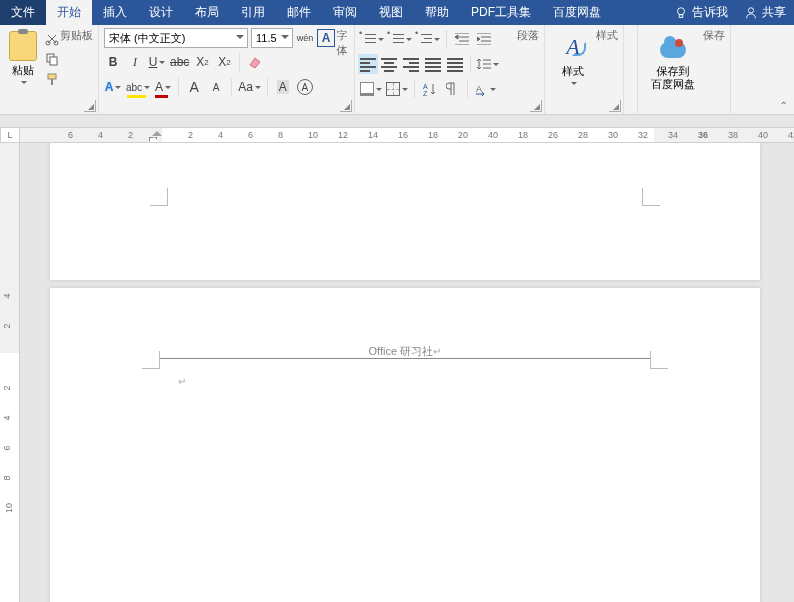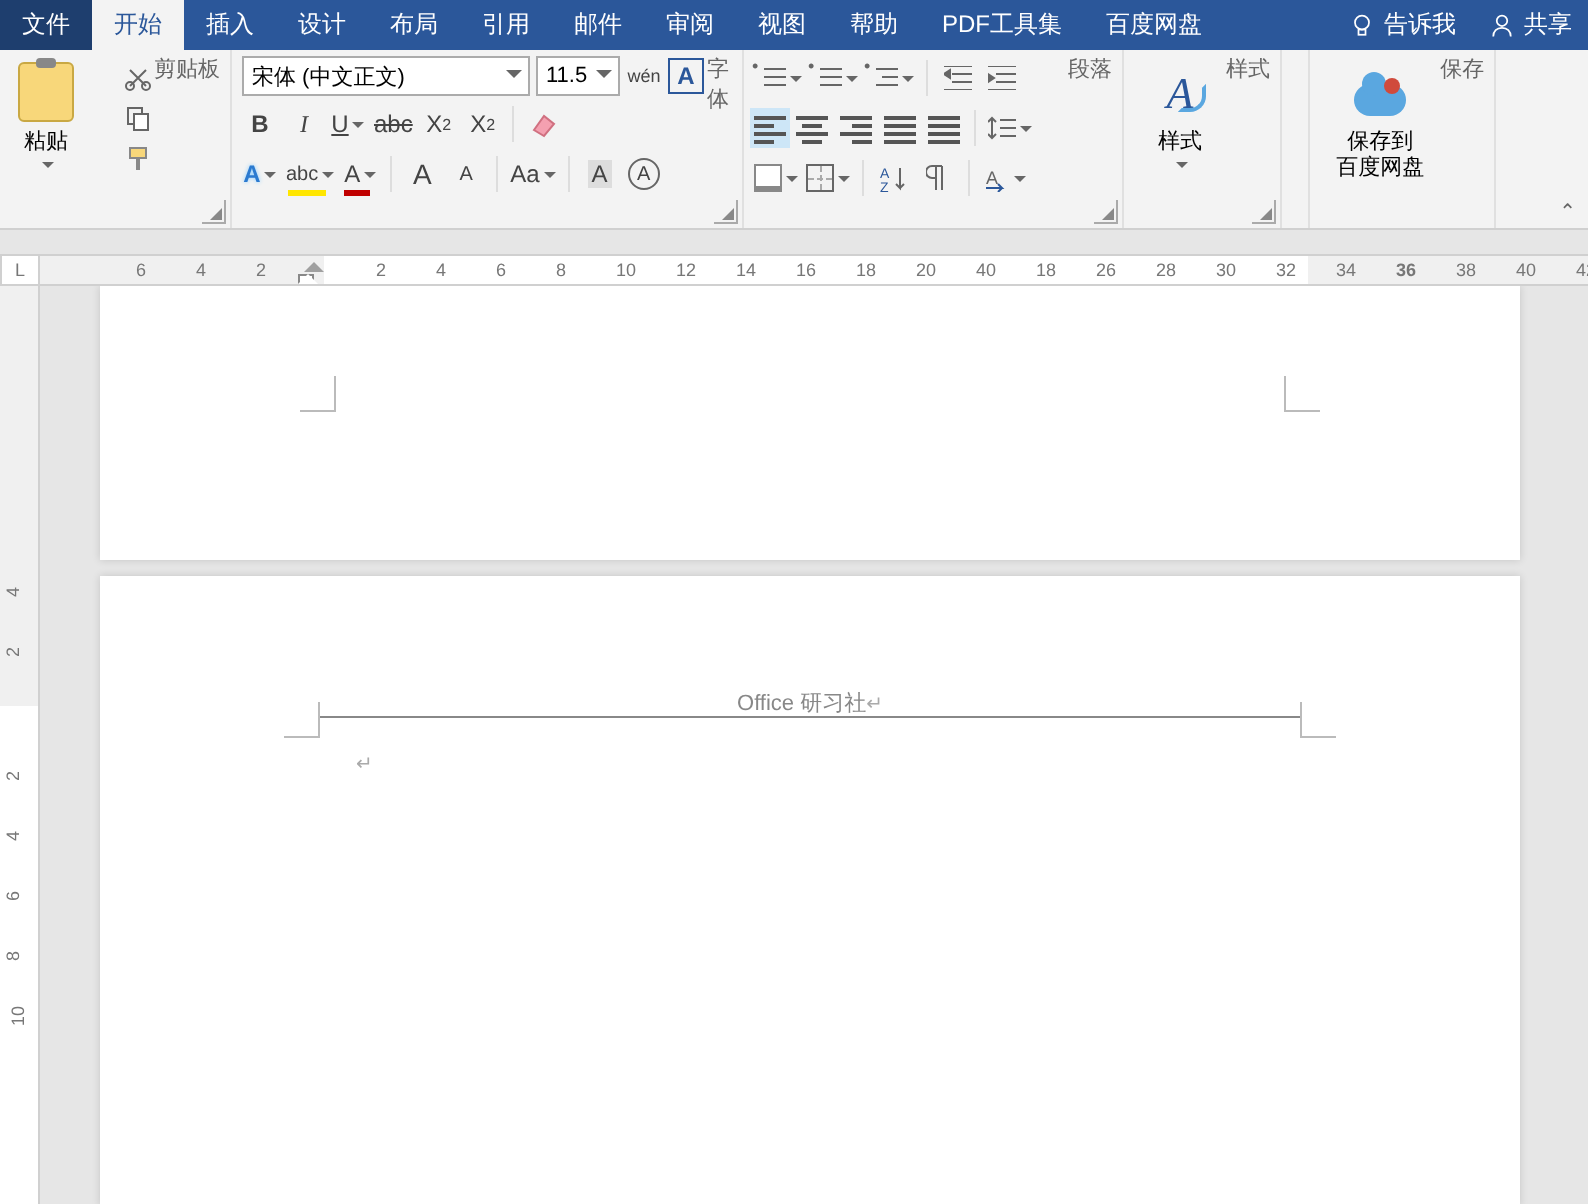--- a/index.html
+++ b/index.html
@@ -15,21 +15,21 @@
 .bulb-icn, .user-icn { width: 14px; height: 14px; }
 
 
 .ribbon { background: #f3f3f3; height: 90px; display: flex; border-bottom: 1px solid #d0d0d0; }
 .group { border-right: 1px solid #e0e0e0; display: flex; flex-direction: row; padding: 3px 5px 0; position: relative; }
 .group-label { text-align: center; font-size: 11px; color: #666; height: 18px; line-height: 15px; position: relative; }
 .dlaunch { position: absolute; right: 2px; bottom: 2px; width: 12px; height: 12px; border: 1px solid #aaa; border-top: none; border-left: none; }
 .dlaunch::after { content: ''; position: absolute; right: 1px; bottom: 1px; border: 3px solid transparent; border-right-color: #888; border-bottom-color: #888; }
 
 
-.clipboard-body { display: flex; gap: 20px; flex: 1; }
+.clipboard-body { display: flex; gap: 3px; flex: 1; }
 .paste-btn { display: flex; flex-direction: column; align-items: center; width: 36px; padding-top: 3px; }
 .paste-icn { width: 28px; height: 30px; background: #f8d77a; border: 1px solid #c9a843; border-radius: 3px; position: relative; }
 .paste-icn::before { content: ''; position: absolute; top: -3px; left: 8px; width: 10px; height: 5px; background: #888; border-radius: 2px; }
 .paste-lbl { font-size: 11px; margin-top: 2px; }
 .cb-col { display: flex; flex-direction: column; gap: 4px; padding-top: 3px; }
 .smico { width: 16px; height: 16px; display: flex; align-items: center; justify-content: center; }
 
 
 .font-body { flex: 1; display: flex; flex-direction: column; gap: 3px; }
 .font-row1 { display: flex; gap: 3px; align-items: center; }

